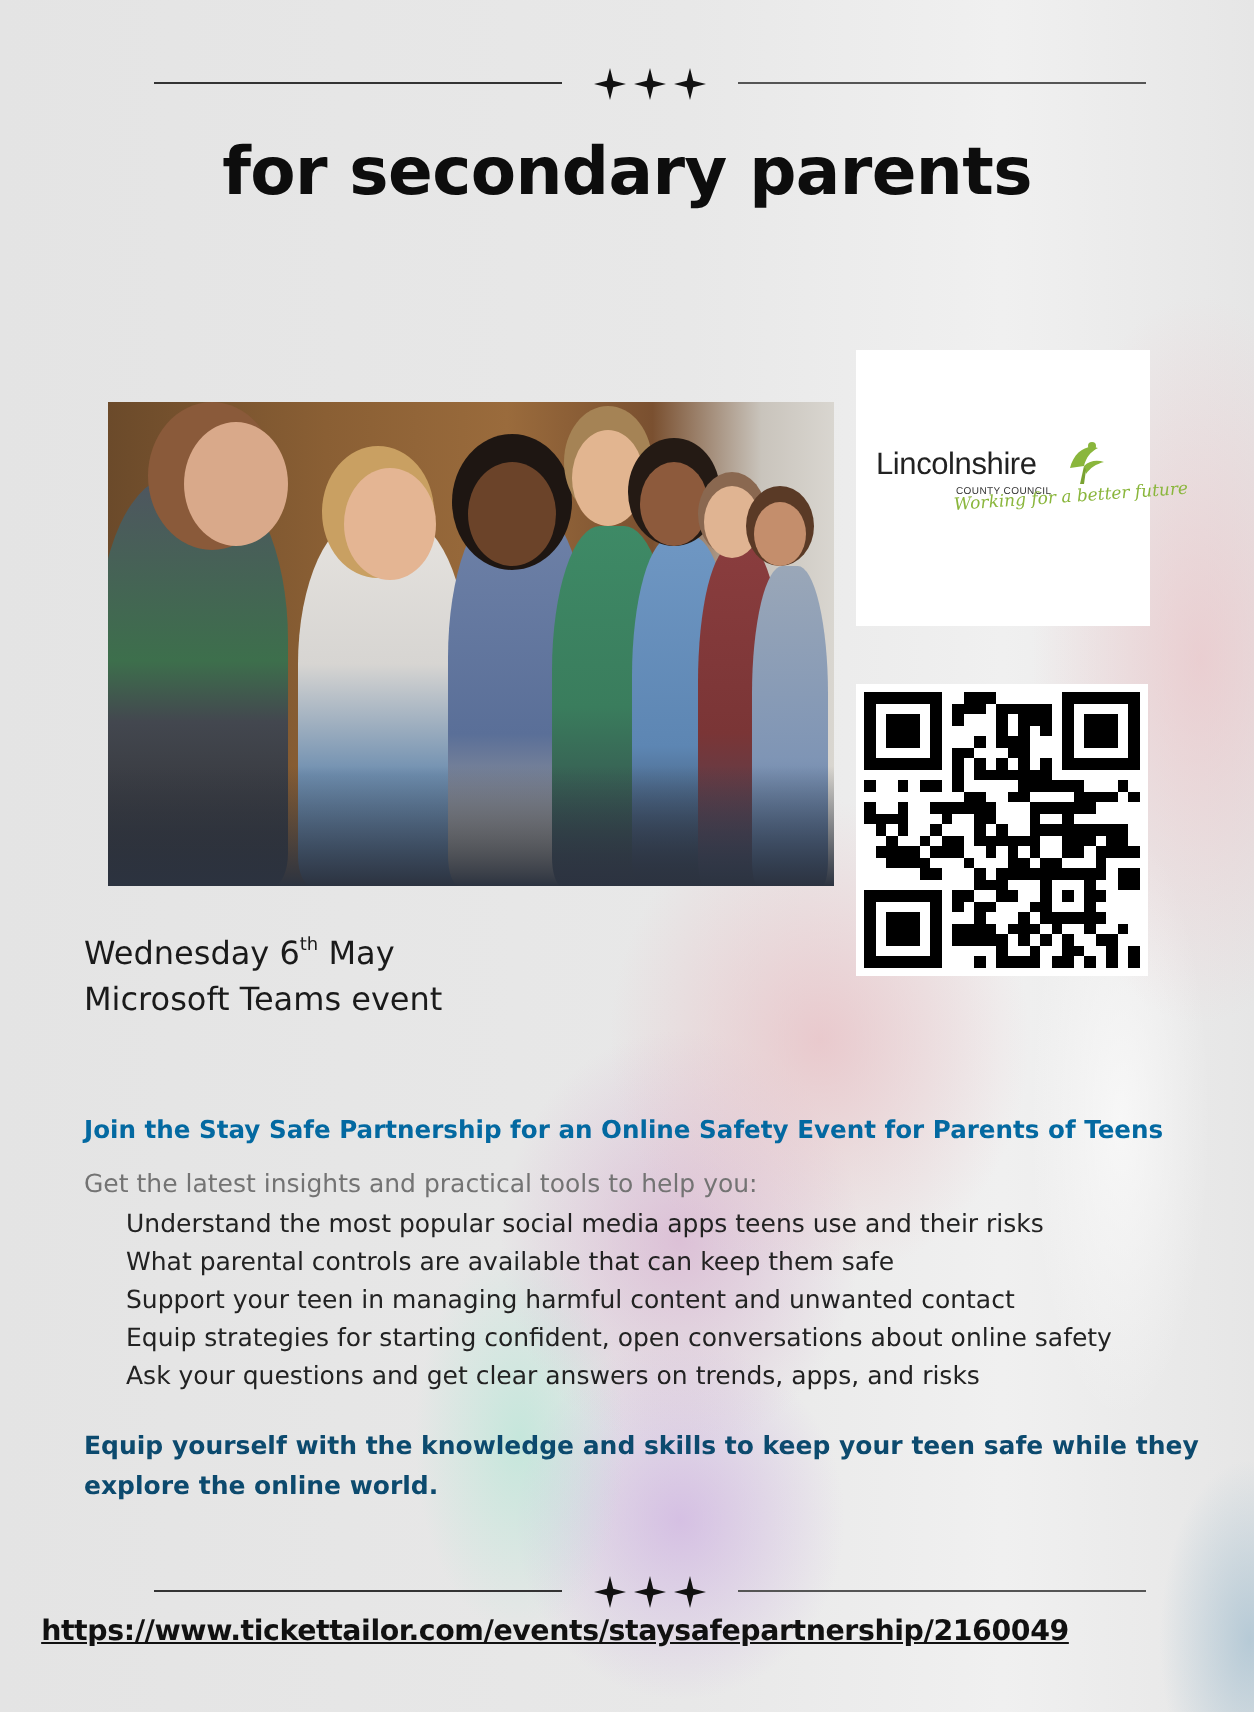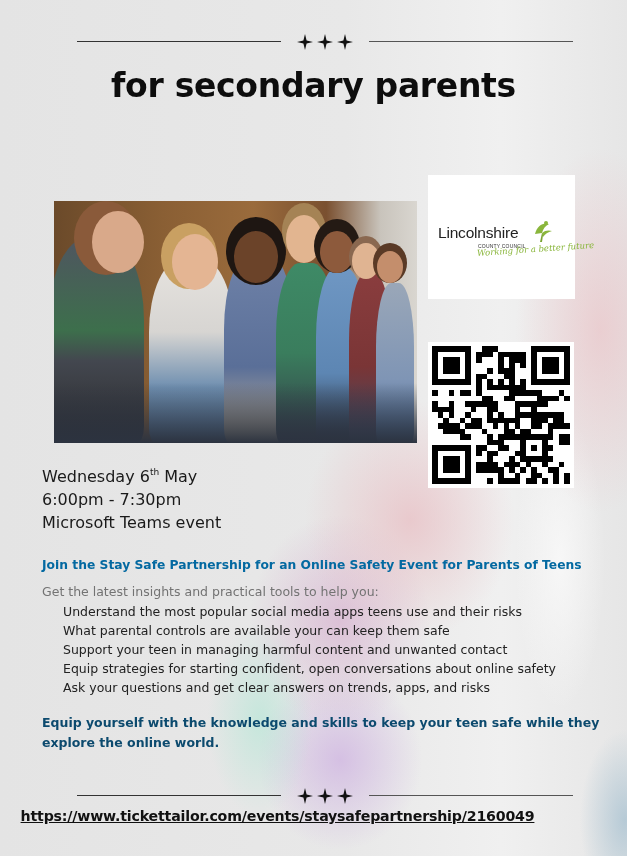--- a/index.html
+++ b/index.html
@@ -44,21 +44,21 @@
   .photo {
     position: absolute; left: 54px; top: 201px; width: 363px; height: 242px;
     overflow: hidden;
     background: linear-gradient(90deg, #6b4a2a 0%, #8a5f34 30%, #9a6b3c 55%, #7a5030 75%, #c9c4bc 90%, #d9d6d0 100%);
   }
   .photo .floor { position:absolute; left:0; right:0; bottom:0; height:60px; background: linear-gradient(0deg, #2c3340, rgba(44,51,64,0)); }
   .person { position: absolute; bottom: 0; border-radius: 40% 40% 8% 8%; }
   .head { position: absolute; border-radius: 50%; }
 
   .logo-box {
-    position: absolute; left: 428px; top: 175px; width: 147px; height: 124px;
+    position: absolute; left: 428px; top: 175px; width: 147px; height: 138px;
     background: #fff;
   }
   .logo-name {
     position: absolute; left: 10px; top: 49px;
     font-family: "Liberation Sans", sans-serif; font-size: 15.5px; color: #222; letter-spacing: -0.2px;
   }
   .logo-council {
     position: absolute; left: 50px; top: 68px;
     font-family: "Liberation Sans", sans-serif; font-size: 5px; color: #333; letter-spacing: 0.2px;
   }
@@ -788,31 +788,30 @@
       <span class="on"></span>
       <span></span>
       <span class="on"></span>
       <span></span>
       <span class="on"></span>
     </div>
 </div>
 
 <div class="details layer">
   <div><span>Wednesday 6</span><sup>th</sup><span> May</span></div>
-  <div>6:00pm - 7:30pm</div>
   <div>Microsoft Teams event</div>
 </div>
 
 <div class="intro-bold layer">Join the Stay Safe Partnership for an Online Safety Event for Parents of Teens</div>
 
 <div class="lead layer">Get the latest insights and practical tools to help you:</div>
 
 <ul class="bullets layer">
   <li>Understand the most popular social media apps teens use and their risks</li>
-  <li>What parental controls are available your can keep them safe</li>
+  <li>What parental controls are available that can keep them safe</li>
   <li>Support your teen in managing harmful content and unwanted contact</li>
   <li>Equip strategies for starting confident, open conversations about online safety</li>
   <li>Ask your questions and get clear answers on trends, apps, and risks</li>
 </ul>
 
 <div class="closing layer">Equip yourself with the knowledge and skills to keep your teen safe while they explore the online world.</div>
 
 <div class="divider layer" style="top:786px;">
   <div class="line l"></div>
   <div class="stars">

